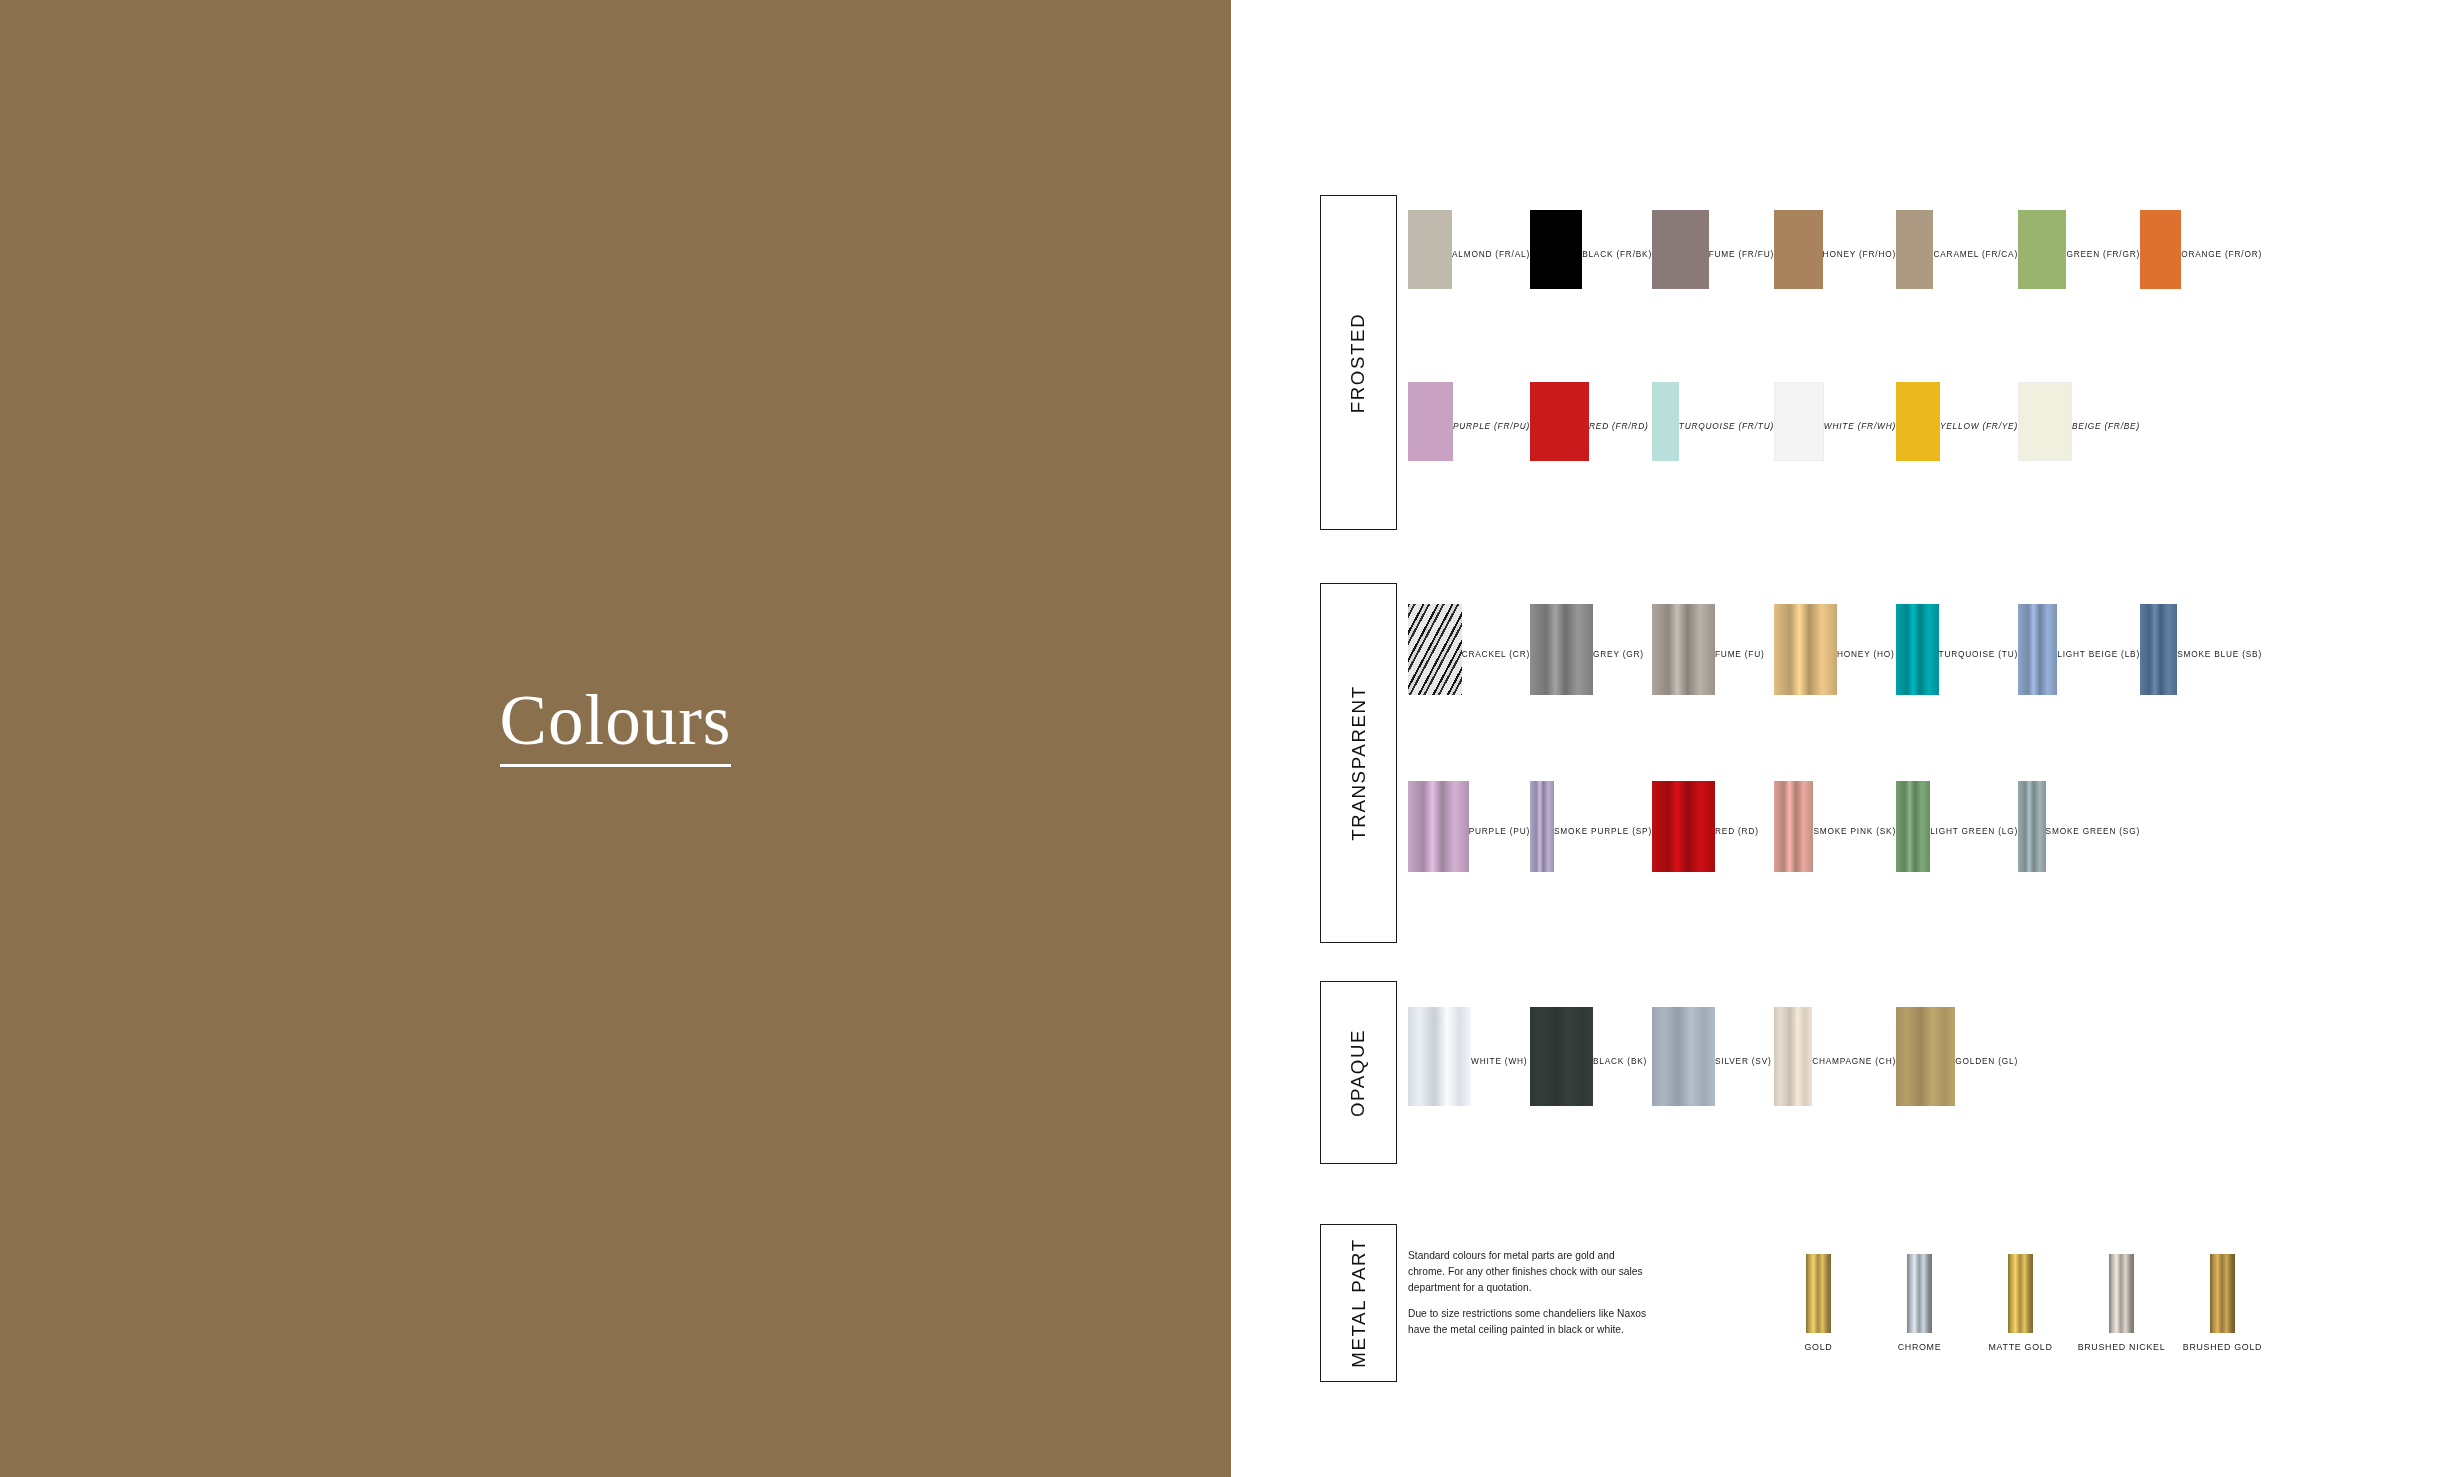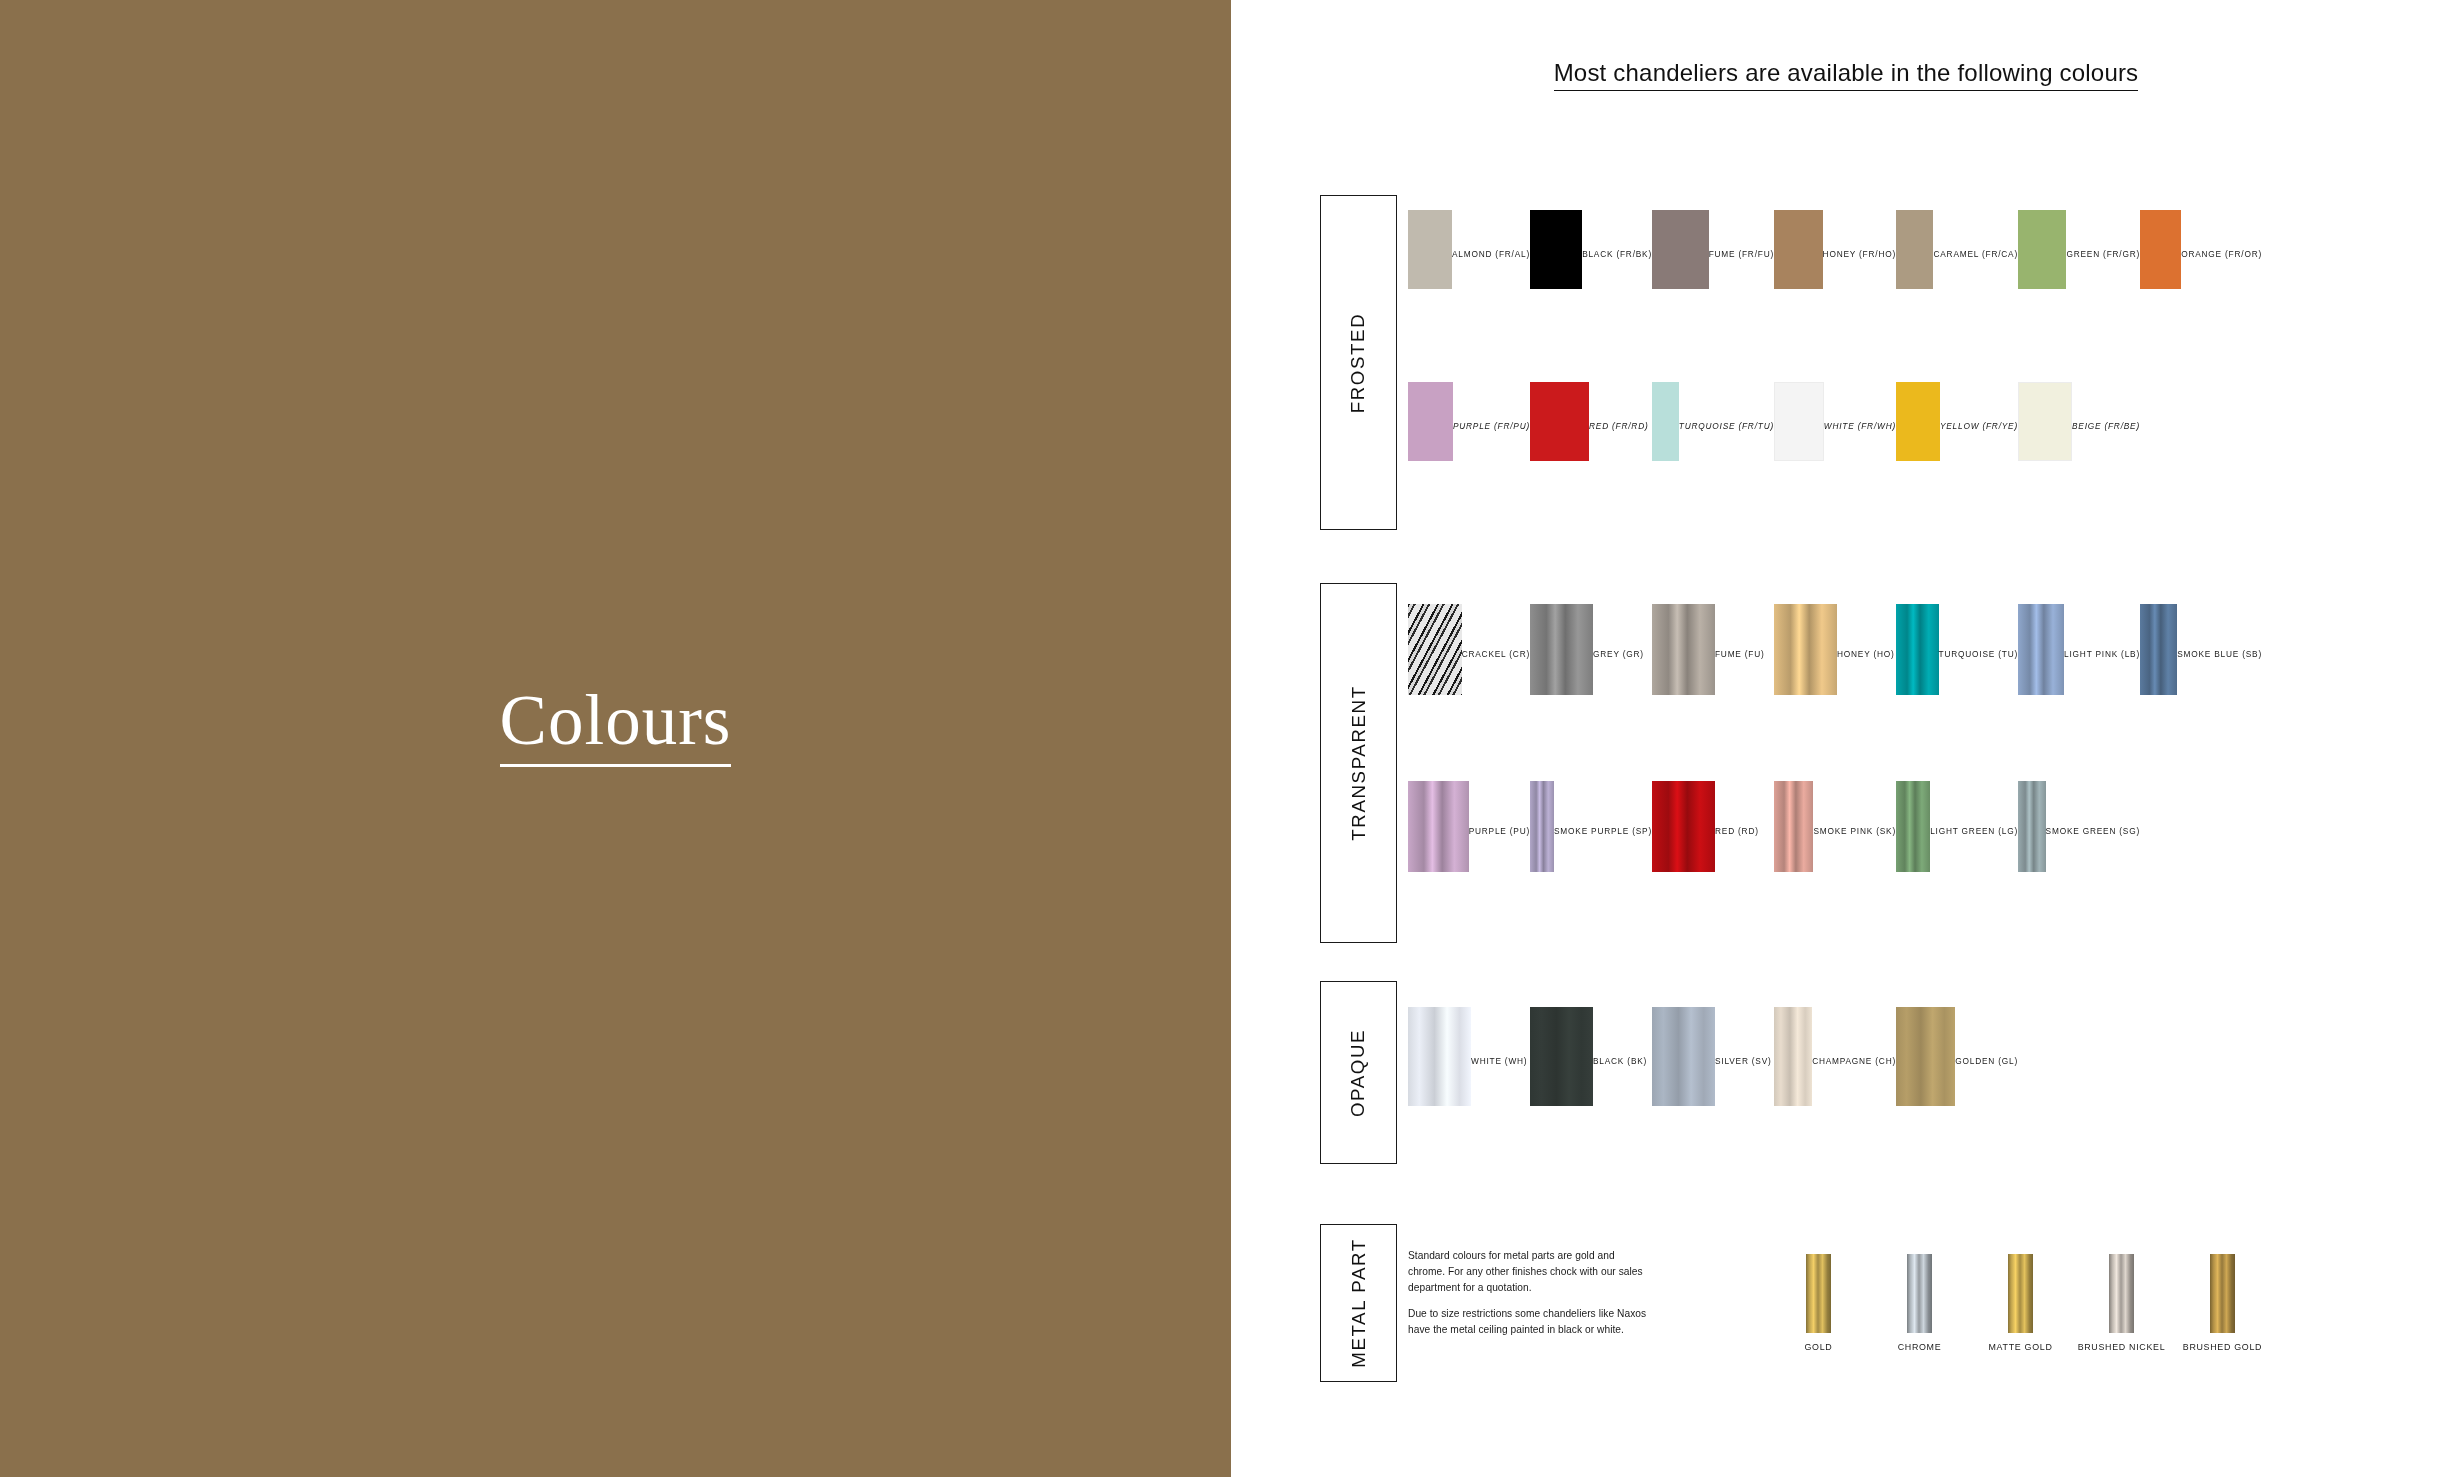--- a/index.html
+++ b/index.html
@@ -122,21 +122,20 @@
 
 <div class="page">
 
   <div class="cover">
     <div class="cover-title">Colours</div>
   </div>
 
   <div class="content">
 
     <div class="head-wrap">
-      <div class="head-title">Most chandeliers are available in the following colours</div>
     </div>
 
     <div id="sections-root">
         <div class="section" style="top: 0px;">
           <div class="sec-box" style="top: 195px; height: 335px;">
             <span>FROSTED</span>
           </div>
           <div class="row" style="position: absolute; left: 177px; top: 210px;">
             <div class="cell">
               <div class="sw frosted" style="background: rgb(192, 186, 174);"></div>
@@ -214,21 +213,21 @@
             <div class="cell">
               <div class="sw transparent" style="background: linear-gradient(90deg, rgb(226, 190, 130) 0%, rgb(185, 156, 107) 26%, rgb(255, 217, 148) 40%, rgb(176, 148, 101) 56%, rgb(240, 201, 138) 76%, rgb(199, 167, 114) 100%);"></div>
               <div class="cap">HONEY (HO)</div>
             </div>
             <div class="cell">
               <div class="sw transparent" style="background: linear-gradient(90deg, rgb(0, 163, 170) 0%, rgb(0, 134, 139) 26%, rgb(0, 186, 194) 40%, rgb(0, 127, 133) 56%, rgb(0, 173, 180) 76%, rgb(0, 143, 150) 100%);"></div>
               <div class="cap">TURQUOISE (TU)</div>
             </div>
             <div class="cell">
               <div class="sw transparent" style="background: linear-gradient(90deg, rgb(143, 167, 204) 0%, rgb(117, 137, 167) 26%, rgb(163, 190, 233) 40%, rgb(112, 130, 159) 56%, rgb(152, 177, 216) 76%, rgb(126, 147, 180) 100%);"></div>
-              <div class="cap">LIGHT PINK (LB)</div>
+              <div class="cap">LIGHT BEIGE (LB)</div>
             </div>
             <div class="cell">
               <div class="sw transparent" style="background: linear-gradient(90deg, rgb(90, 122, 158) 0%, rgb(74, 100, 130) 26%, rgb(103, 139, 180) 40%, rgb(70, 95, 123) 56%, rgb(95, 129, 167) 76%, rgb(79, 107, 139) 100%);"></div>
               <div class="cap">SMOKE BLUE (SB)</div>
             </div>
           </div>
           <div class="row" style="position: absolute; left: 177px; top: 781px;">
             <div class="cell">
               <div class="sw transparent" style="background: linear-gradient(90deg, rgb(200, 167, 200) 0%, rgb(164, 137, 164) 26%, rgb(228, 190, 228) 40%, rgb(156, 130, 156) 56%, rgb(212, 177, 212) 76%, rgb(176, 147, 176) 100%);"></div>
               <div class="cap">PURPLE (PU)</div>

